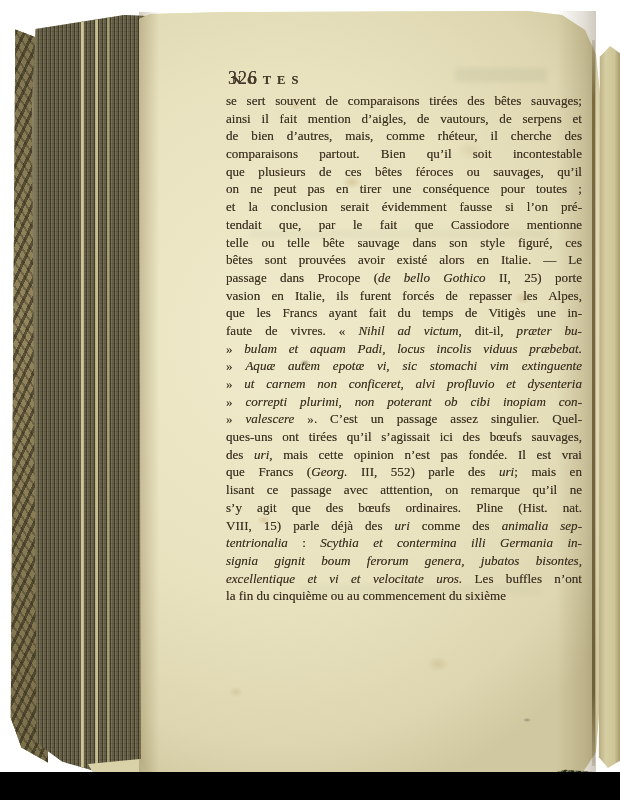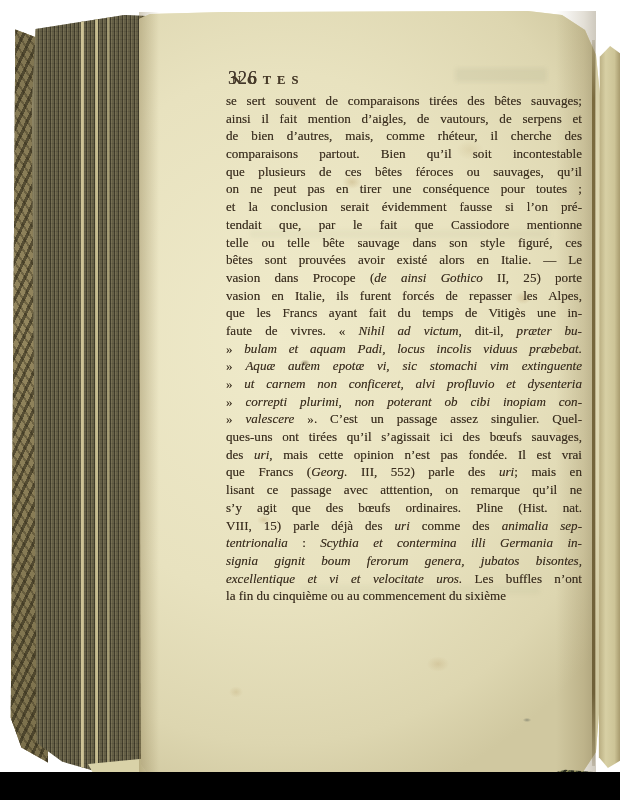--- a/index.html
+++ b/index.html
@@ -131,21 +131,21 @@
         <div class="line"><span>se sert souvent de comparaisons tirées des bêtes sauvages;</span></div>
         <div class="line"><span>ainsi il fait mention d’aigles, de vautours, de serpens et</span></div>
         <div class="line"><span>de bien d’autres, mais, comme rhéteur, il cherche des</span></div>
         <div class="line"><span>comparaisons partout. Bien qu’il soit incontestable</span></div>
         <div class="line"><span>que plusieurs de ces bêtes féroces ou sauvages, qu’il</span></div>
         <div class="line"><span>on ne peut pas en tirer une conséquence pour toutes ;</span></div>
         <div class="line"><span>et la conclusion serait évidemment fausse si l’on pré-</span></div>
         <div class="line"><span>tendait que, par le fait que Cassiodore mentionne</span></div>
         <div class="line"><span>telle ou telle bête sauvage dans son style figuré, ces</span></div>
         <div class="line"><span>bêtes sont prouvées avoir existé alors en Italie. — Le</span></div>
-        <div class="line"><span>vasion dans Procope (</span><em>de ainsi Gothico</em><span> II, 25) porte</span></div>
+        <div class="line"><span>passage dans Procope (</span><em>de bello Gothico</em><span> II, 25) porte</span></div>
         <div class="line"><span>vasion en Italie, ils furent forcés de repasser les Alpes,</span></div>
         <div class="line"><span>que les Francs ayant fait du temps de Vitigès une in-</span></div>
         <div class="line"><span>faute de vivres. « </span><em>Nihil ad victum</em><span>, dit-il, </span><em>præter bu-</em></div>
         <div class="line"><span>» </span><em>bulam et aquam Padi, locus incolis viduus præbebat.</em></div>
         <div class="line"><span>» </span><em>Aquæ autem epotæ vi, sic stomachi vim extinguente</em></div>
         <div class="line"><span>» </span><em>ut carnem non conficeret, alvi profluvio et dysenteria</em></div>
         <div class="line"><span>» </span><em>correpti plurimi, non poterant ob cibi inopiam con-</em></div>
         <div class="line"><span>» </span><em>valescere</em><span> ». C’est un passage assez singulier. Quel-</span></div>
         <div class="line"><span>ques-uns ont tirées qu’il s’agissait ici des bœufs sauvages,</span></div>
         <div class="line"><span>des </span><em>uri</em><span>, mais cette opinion n’est pas fondée. Il est vrai</span></div>

